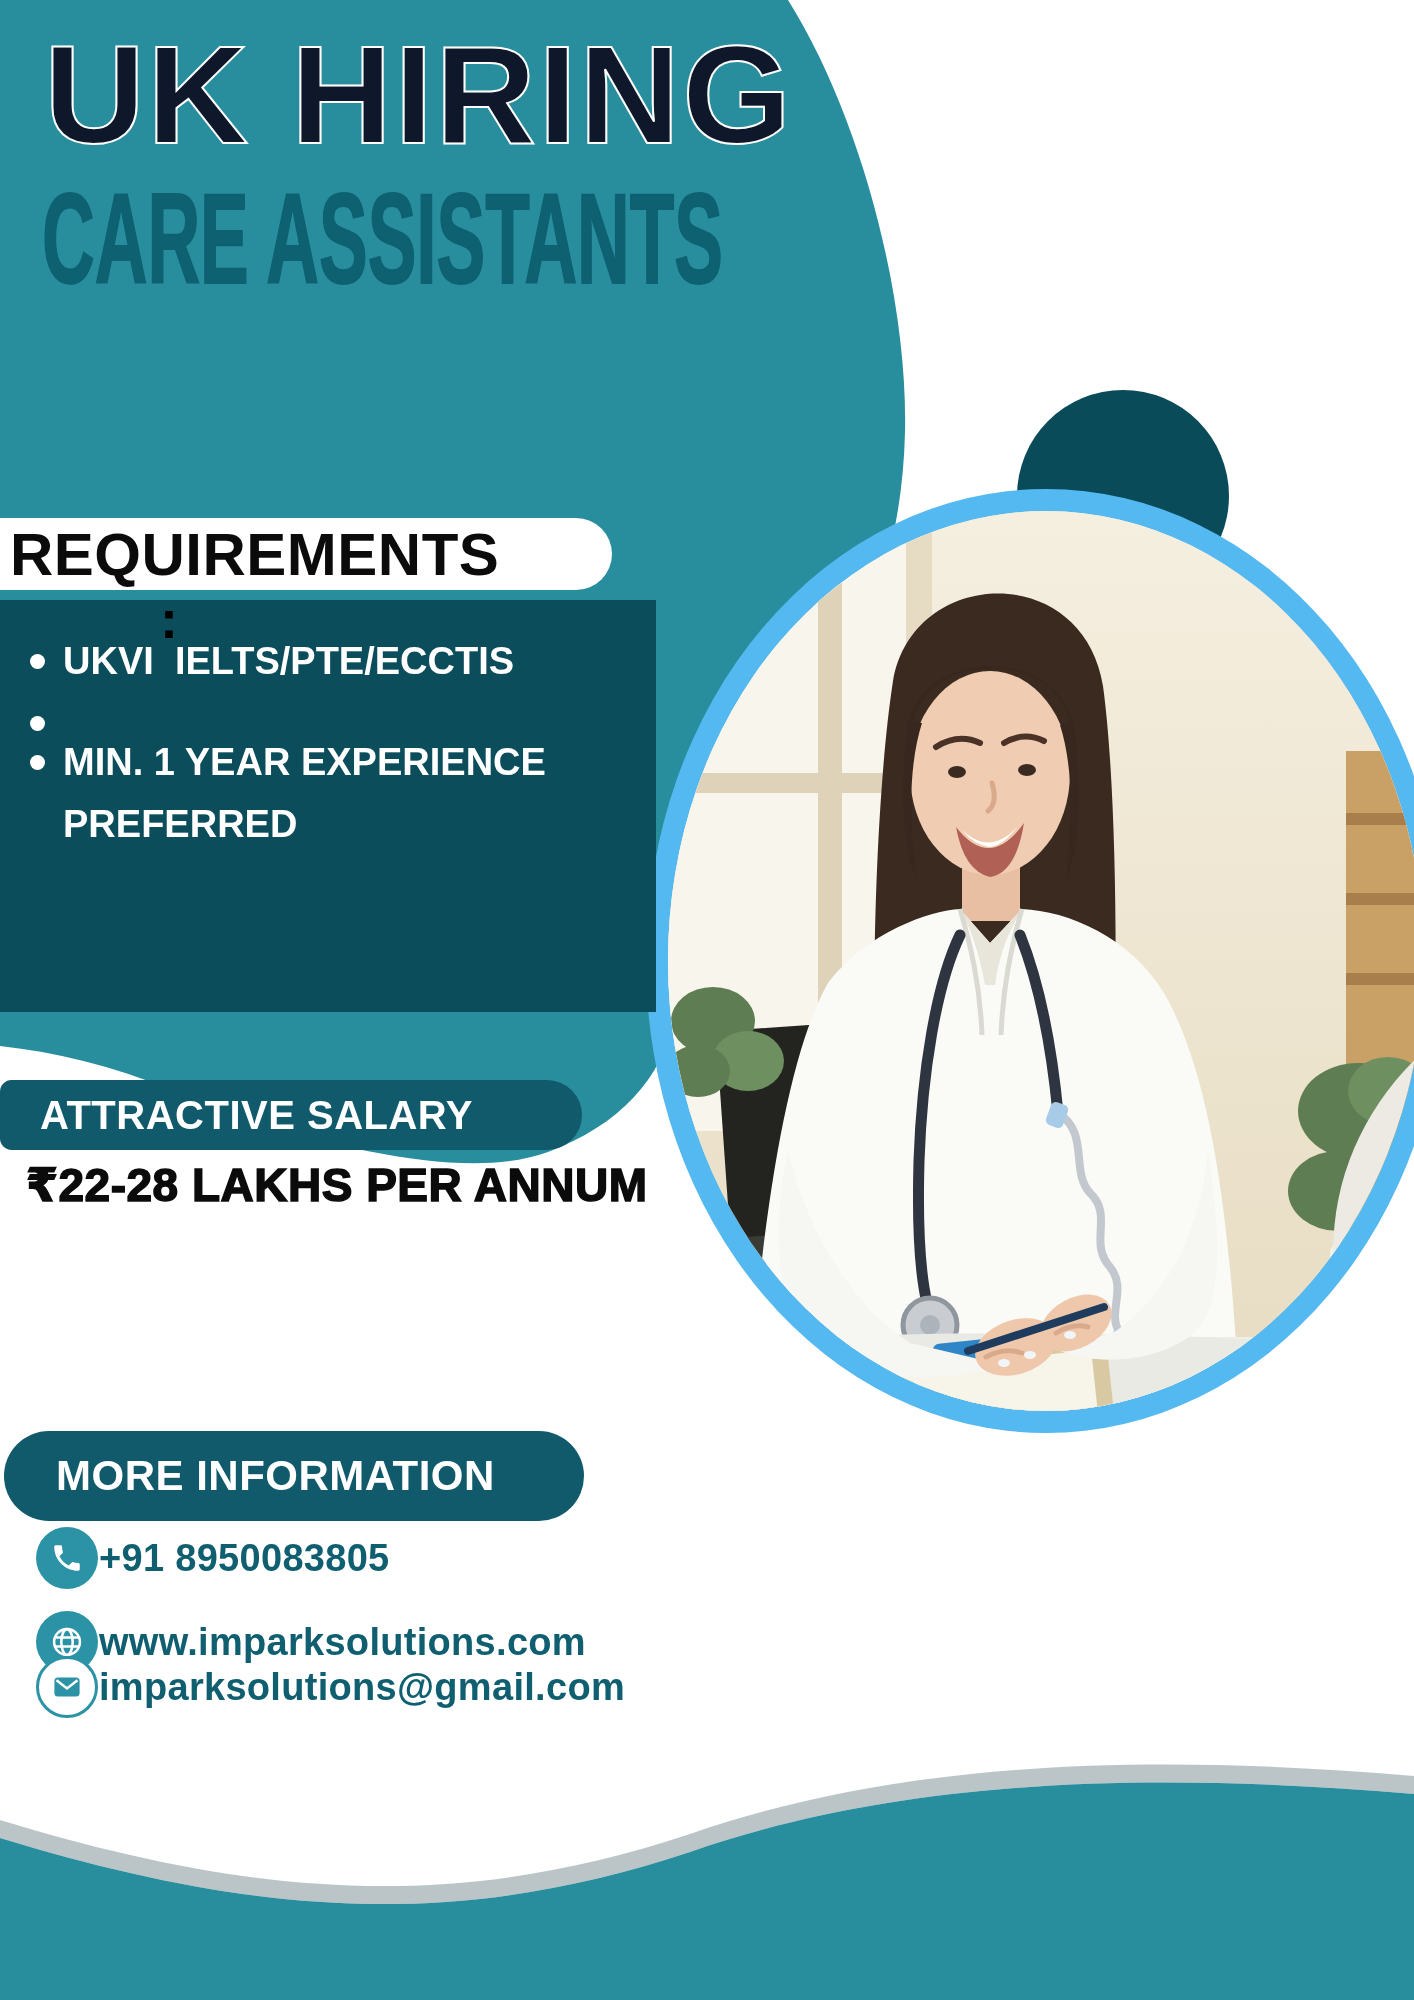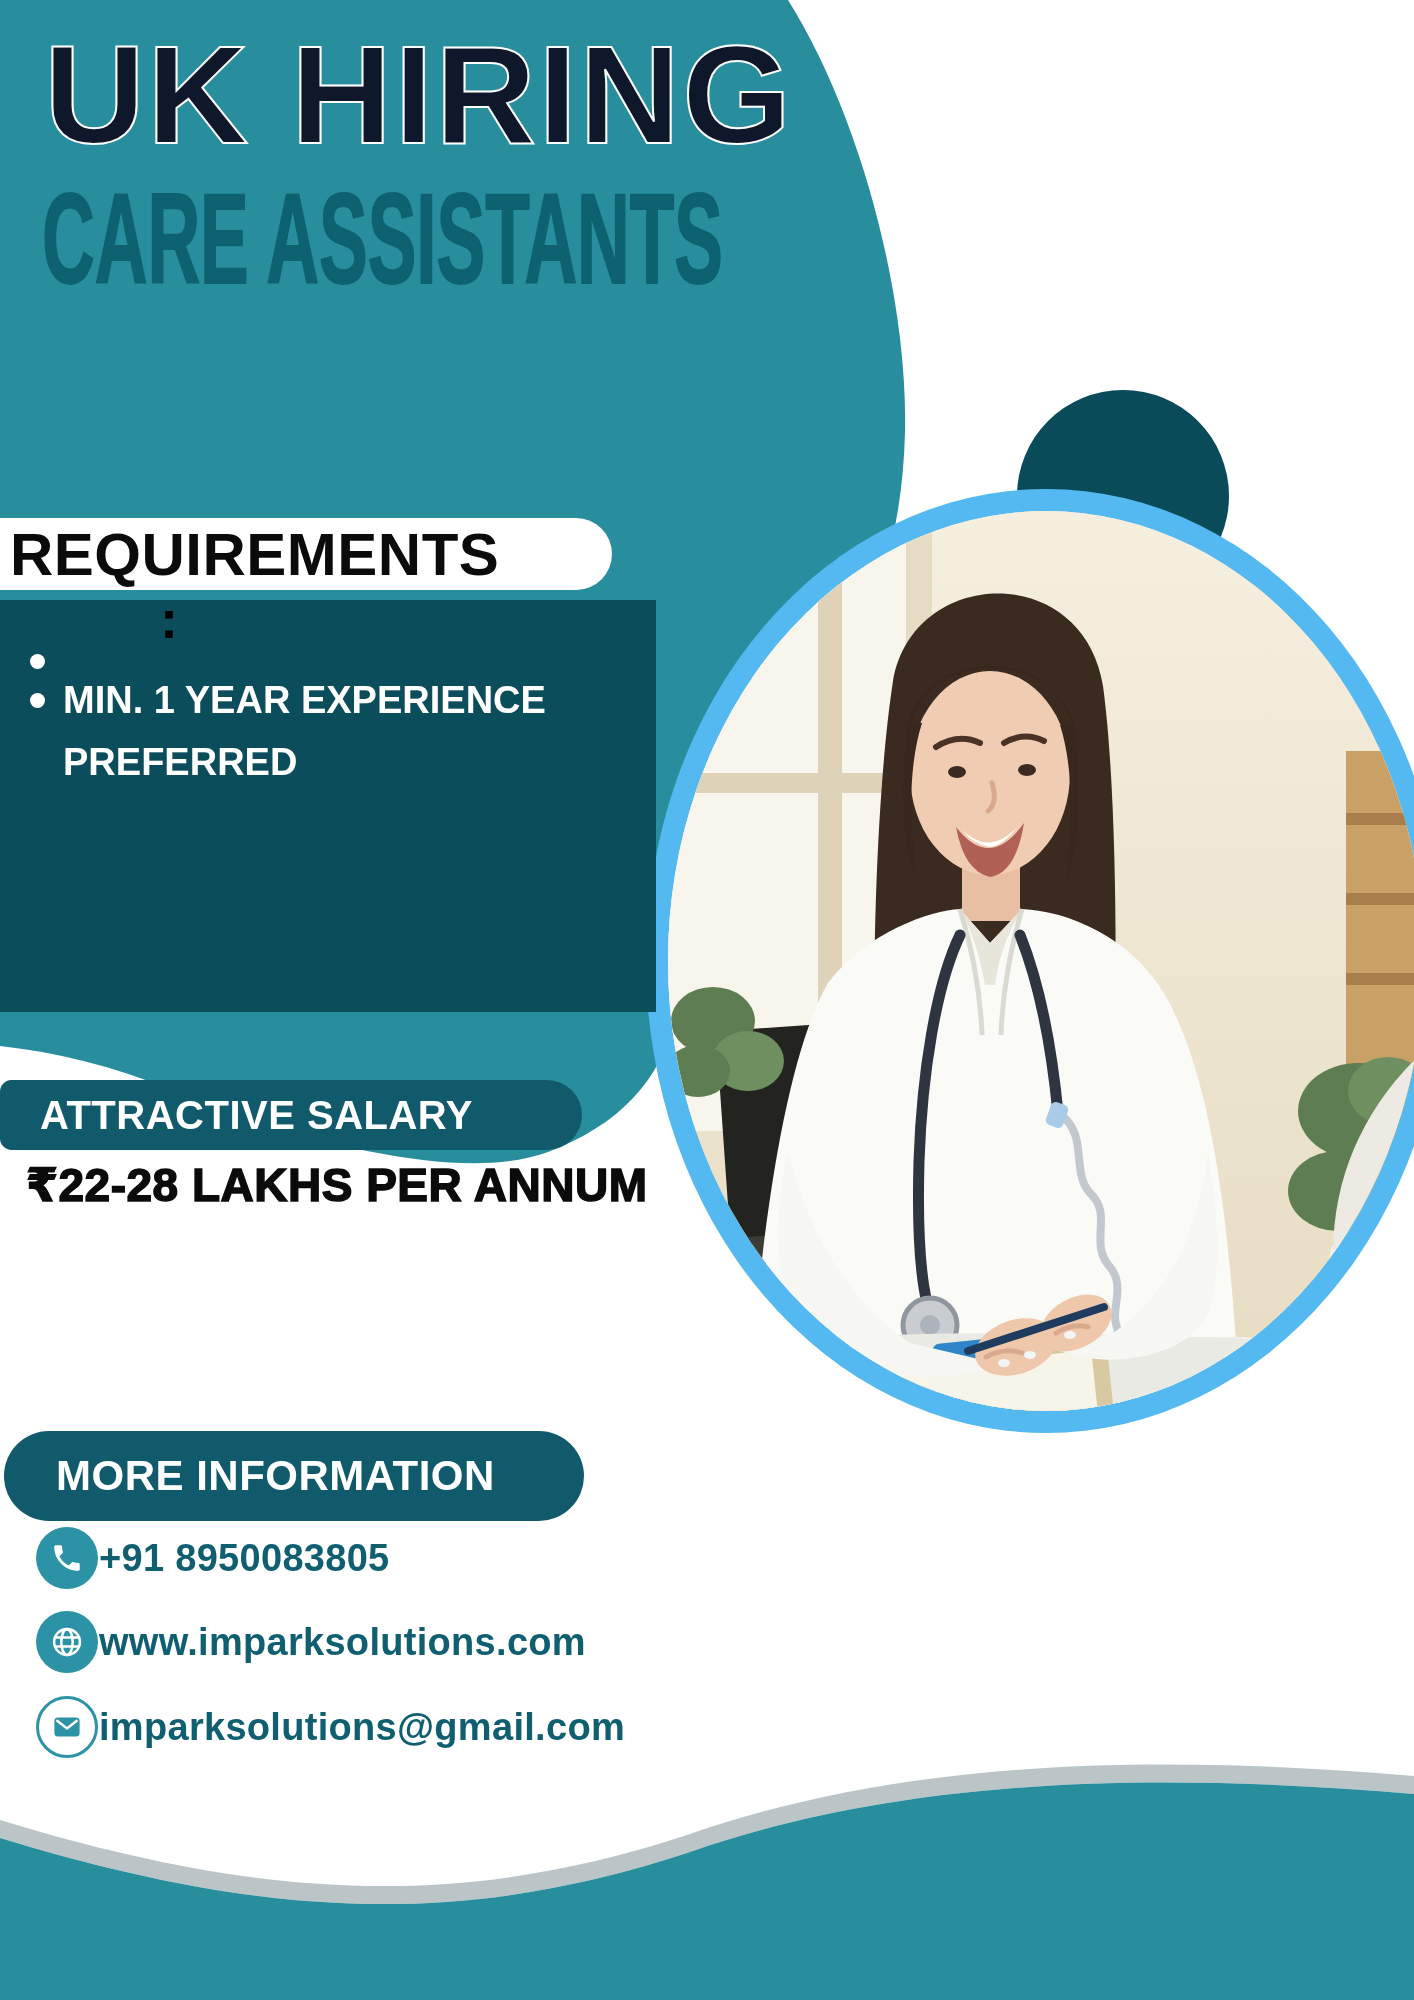--- a/index.html
+++ b/index.html
@@ -97,21 +97,21 @@
     background:var(--icon_teal,#2B93A5);
   }
   .contact-row .cicon.outline{
     background:#ffffff;border:3px solid var(--icon_teal,#2B93A5);
   }
   .contact-row .ctext{
     color:var(--contact_text,#0F5F70);font-size:38px;font-weight:700;letter-spacing:.3px;
   }
   .row-phone{top:1527px;}
   .row-web{top:1611px;}
-  .row-email{top:1696px;}
+  .row-email{top:1656px;}
 
   
   .bottom-wave{left:0;top:1740px;width:1414px;height:260px;z-index:6;}
 </style>
 </head>
 <body>
 
 <div class="poster">
 
   <svg class="abs blob-svg" viewBox="0 0 1414 1260" xmlns="http://www.w3.org/2000/svg" aria-hidden="true">
@@ -231,20 +231,24 @@
   <div class="abs title2">CARE ASSISTANTS</div>
 
   <div class="abs req-banner">
     <span>REQUIREMENTS</span>
   </div>
   <div class="abs req-colon">:</div>
   <div class="abs req-box">
     <ul>
       <li>
         <span class="dot"></span>
+        <span class="txt">UKVI  IELTS/PTE/ECCTIS</span>
+      </li>
+      <li>
+        <span class="dot"></span>
       </li>
       <li>
         <span class="dot"></span>
         <span class="txt">MIN. 1 YEAR EXPERIENCE PREFERRED</span>
       </li>
     </ul>
   </div>
 
   <div class="abs salary-banner">
     <span>ATTRACTIVE SALARY</span>

